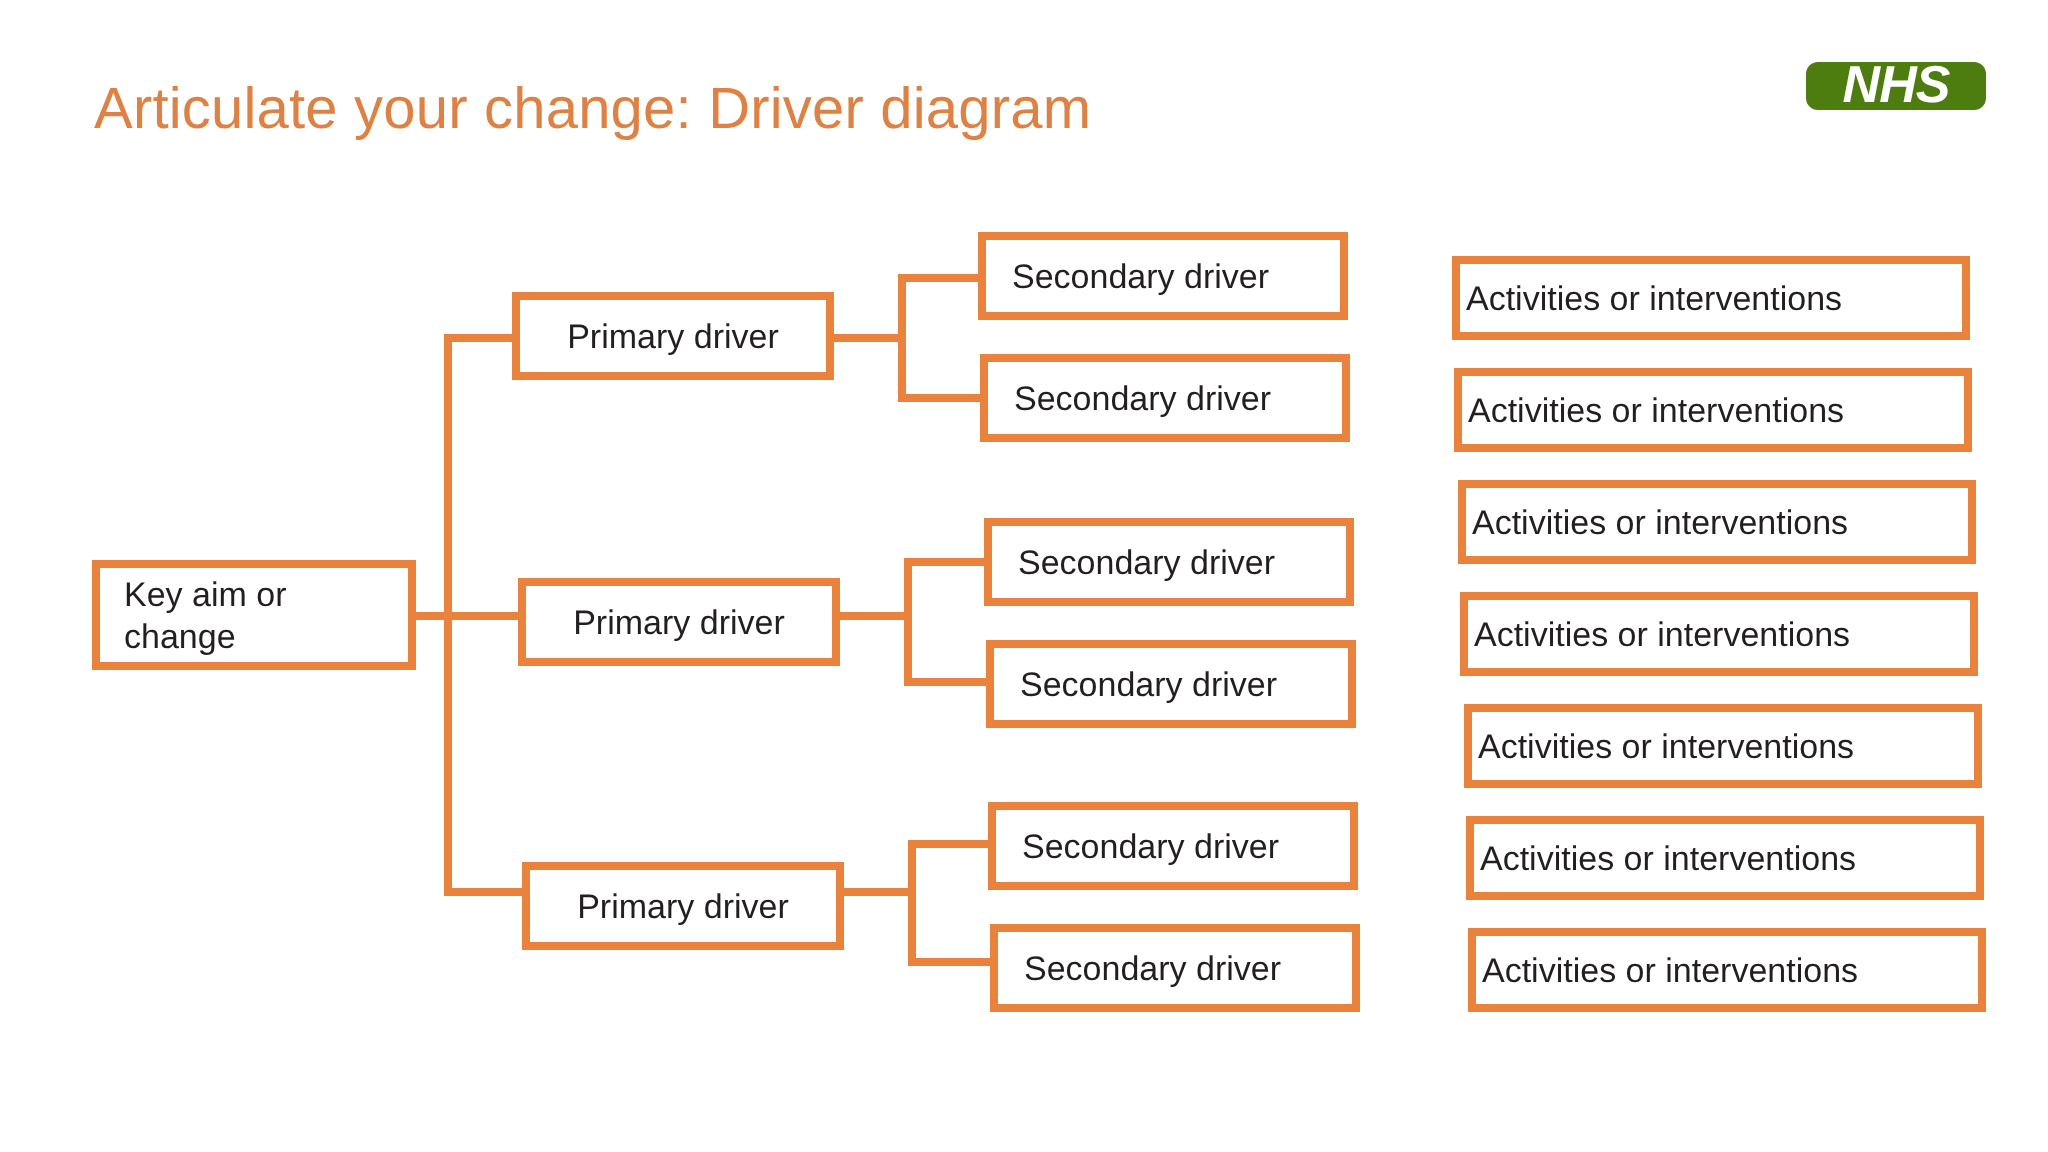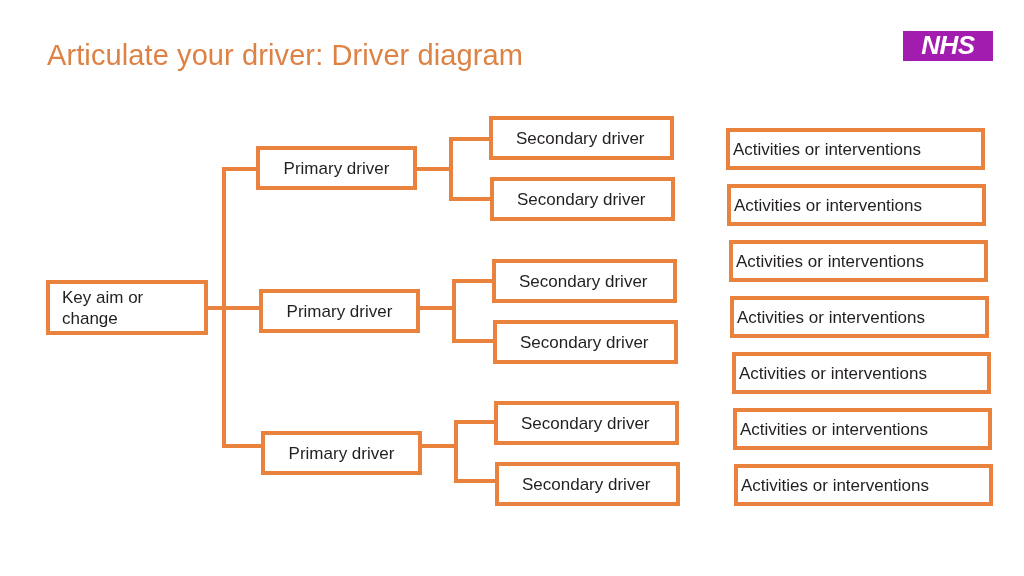--- a/index.html
+++ b/index.html
@@ -31,25 +31,26 @@
     white-space: nowrap;
     letter-spacing: 0.1px;
   }
 
   
   #nhs-logo {
     position: absolute;
     left: 903px;
     top: 31px;
     width: 90px;
-    height: 30px;
-    background: #a21caf;
+    height: 24px;
+    background: #4d7c0f;
     display: flex;
     align-items: center;
     justify-content: center;
+    border-radius: 6px;
   }
   #nhs-logo .nhs-text {
     color: #ffffff;
     font-size: 26px;
     font-weight: bold;
     font-style: italic;
     letter-spacing: -0.5px;
     line-height: 26px;
     transform: translateY(-1px);
   }
@@ -75,21 +76,21 @@
   .node.key-aim {
     padding-left: 12px;
     justify-content: flex-start;
     text-align: left;
   }
   .node.primary {
     justify-content: center;
     text-align: center;
   }
   .node.secondary {
-    padding-left: 23px;
+    padding-left: 13px;
     justify-content: flex-start;
     text-align: left;
     align-items: center;
   }
   .node.activity {
     padding-left: 3px;
     justify-content: flex-start;
     text-align: left;
   }
 
@@ -100,21 +101,21 @@
     z-index: 1;
   }
   .conn.h { height: 4px; }
   .conn.v { width: 4px; }
 </style>
 </head>
 <body>
 
 <div id="slide">
 
-  <div id="slide-title">Articulate your driver: Driver diagram</div>
+  <div id="slide-title">Articulate your change: Driver diagram</div>
 
   <div id="nhs-logo">
     <span class="nhs-text">NHS</span>
   </div>
 
   <div class="conn h" style="left:185px; top:306px; width:41px;"></div>
 
   <div class="conn v" style="left:222px; top:167px; height:281px;"></div>
 
   <div class="conn h" style="left:222px; top:167px; width:36px;"></div>

